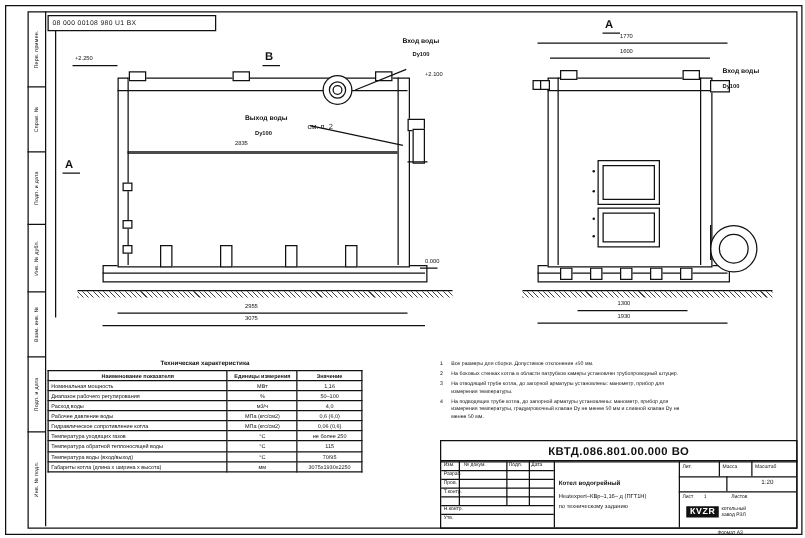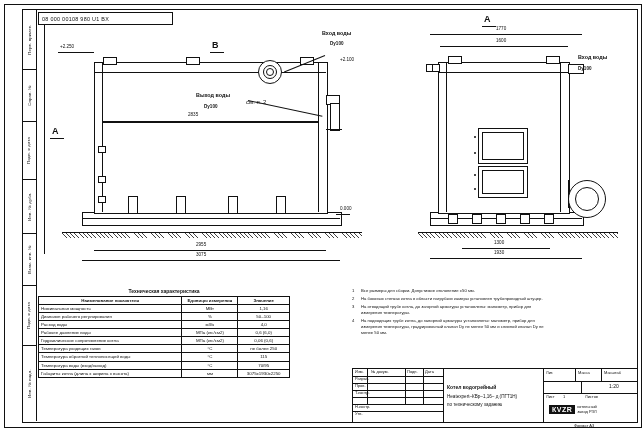--- a/index.html
+++ b/index.html
@@ -248,20 +248,23 @@
   </tbody>
     </table>
 
   <div class="notes">
     <div><b>1</b><span>Все размеры для сборки. Допустимое отклонение ±50 мм.</span></div>
     <div><b>2</b><span>На боковых стенках котла в области патрубков камеры установлен трубопроводный штуцер.</span></div>
     <div><b>3</b><span>На отводящий трубе котла, до загорной арматуры установлены: манометр, прибор для измерения температуры.</span></div>
     <div><b>4</b><span>На подводящих трубе котла, до запорной арматуры установлены: манометр, прибор для измерения температуры, градуировочный клапан Dy не менее 50 мм и сливной клапан Dy не менее 50 мм.</span></div>
   </div>
 
+  <div class="tbcode">
+    <span>КВТД.086.801.00.000 ВО</span>
+  </div>
 
   <div class="tb">
 
     <div class="ln" style="left:14px;top:0;width:1px;height:35px"></div>
     <div class="ln" style="left:52px;top:0;width:1px;height:35px"></div>
     <div class="ln" style="left:70px;top:0;width:1px;height:35px"></div>
     <div class="ln" style="left:90px;top:0;width:1px;height:53px"></div>
     <div class="ln" style="left:190px;top:0;width:1px;height:53px"></div>
     <div class="ln" style="left:190px;top:12px;width:94px;height:1px"></div>
     <div class="ln" style="left:222px;top:0;width:1px;height:12px"></div>

